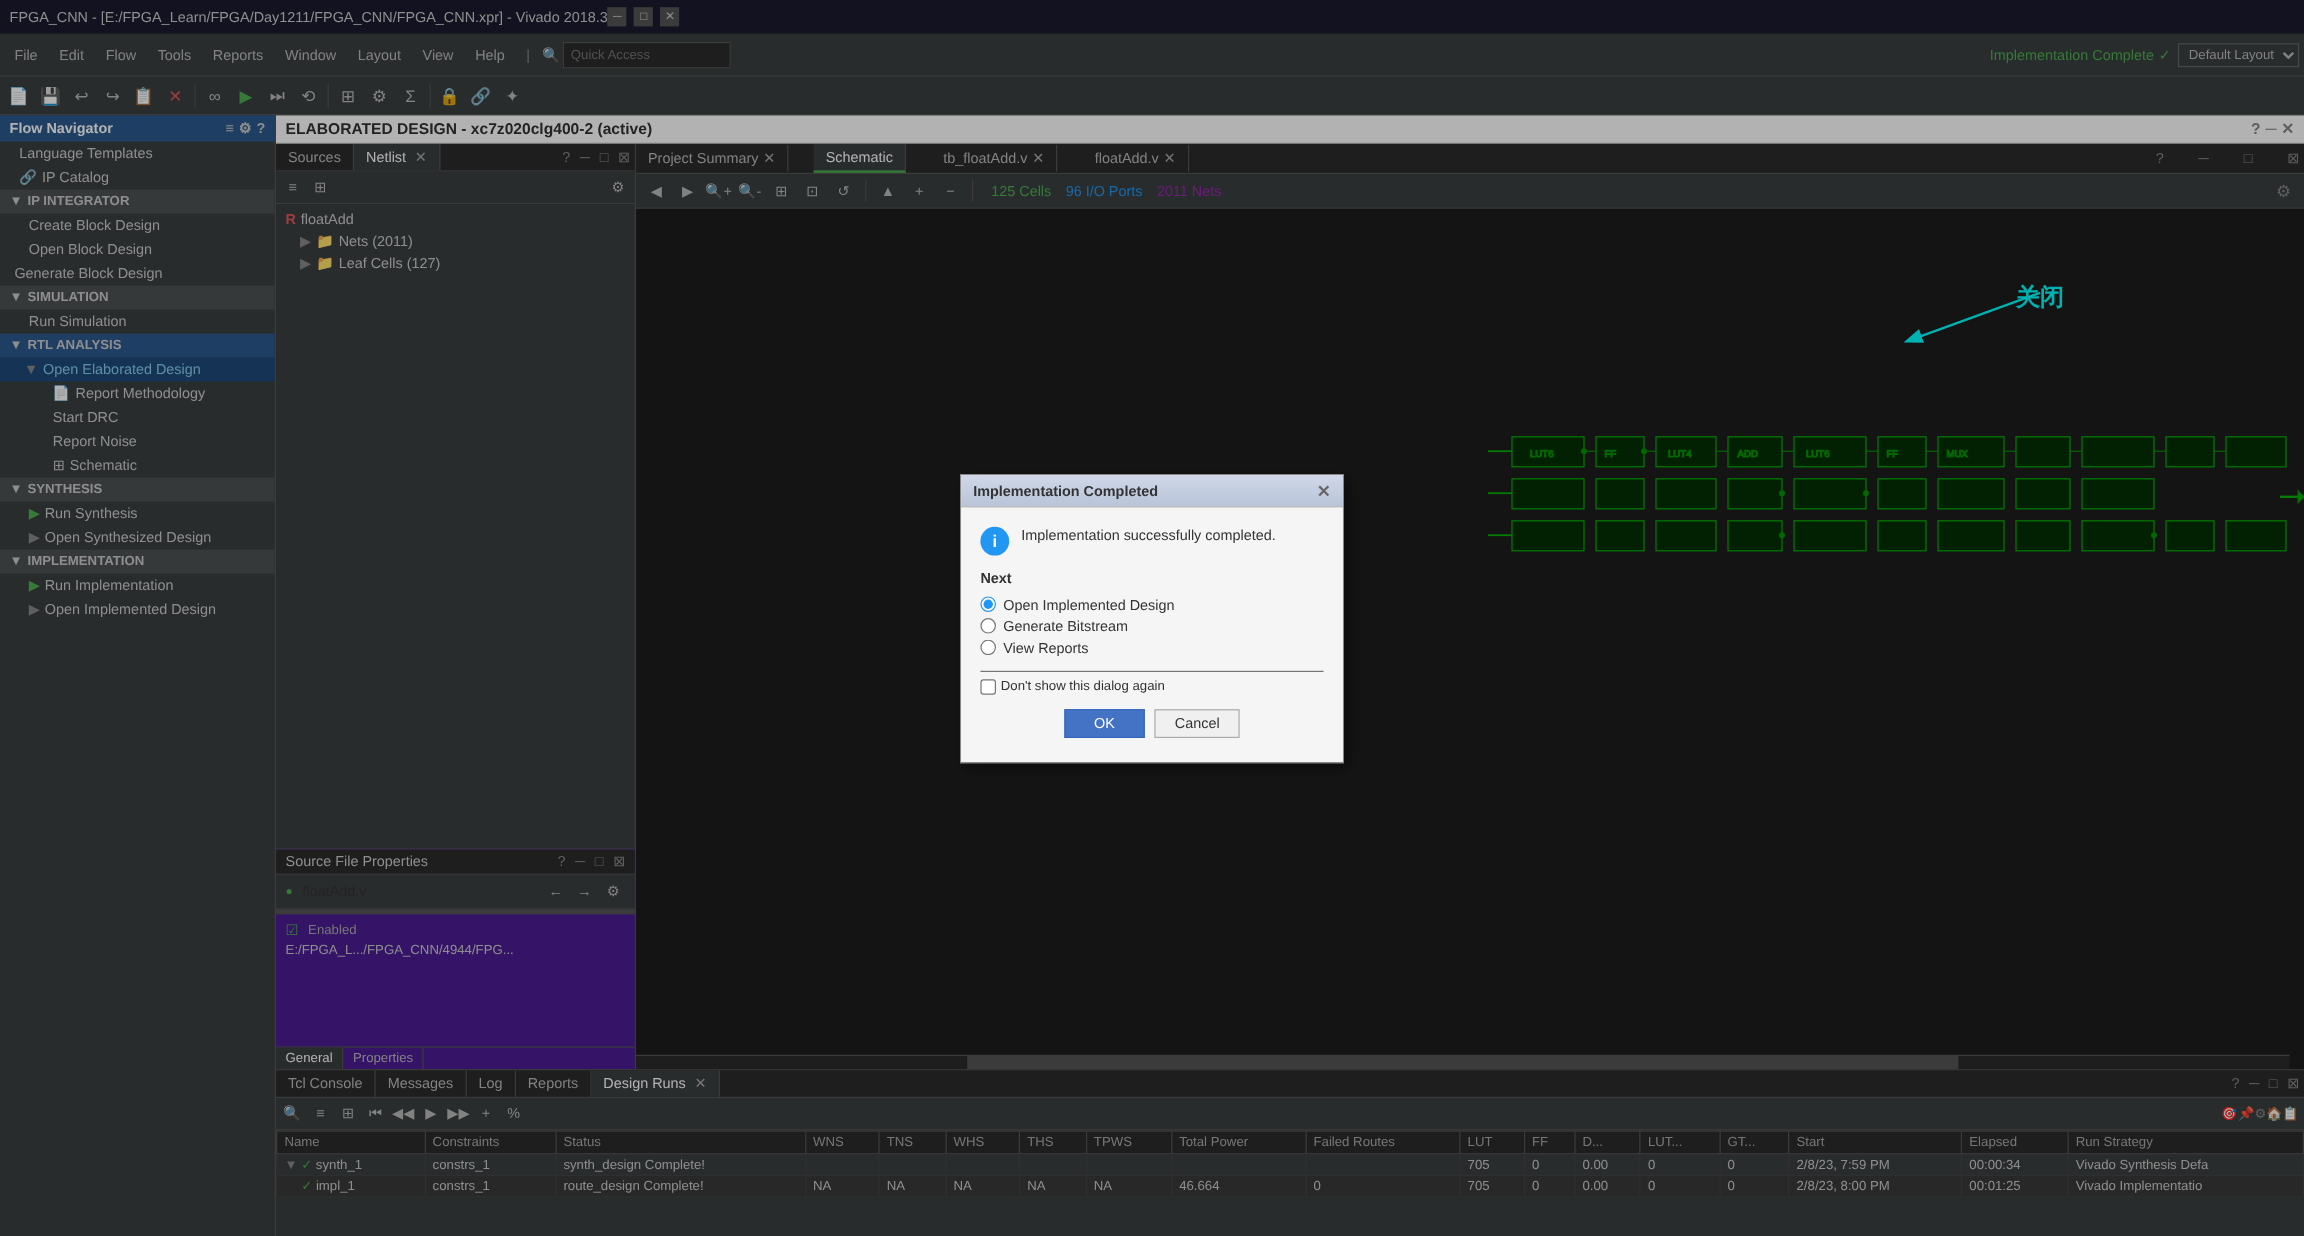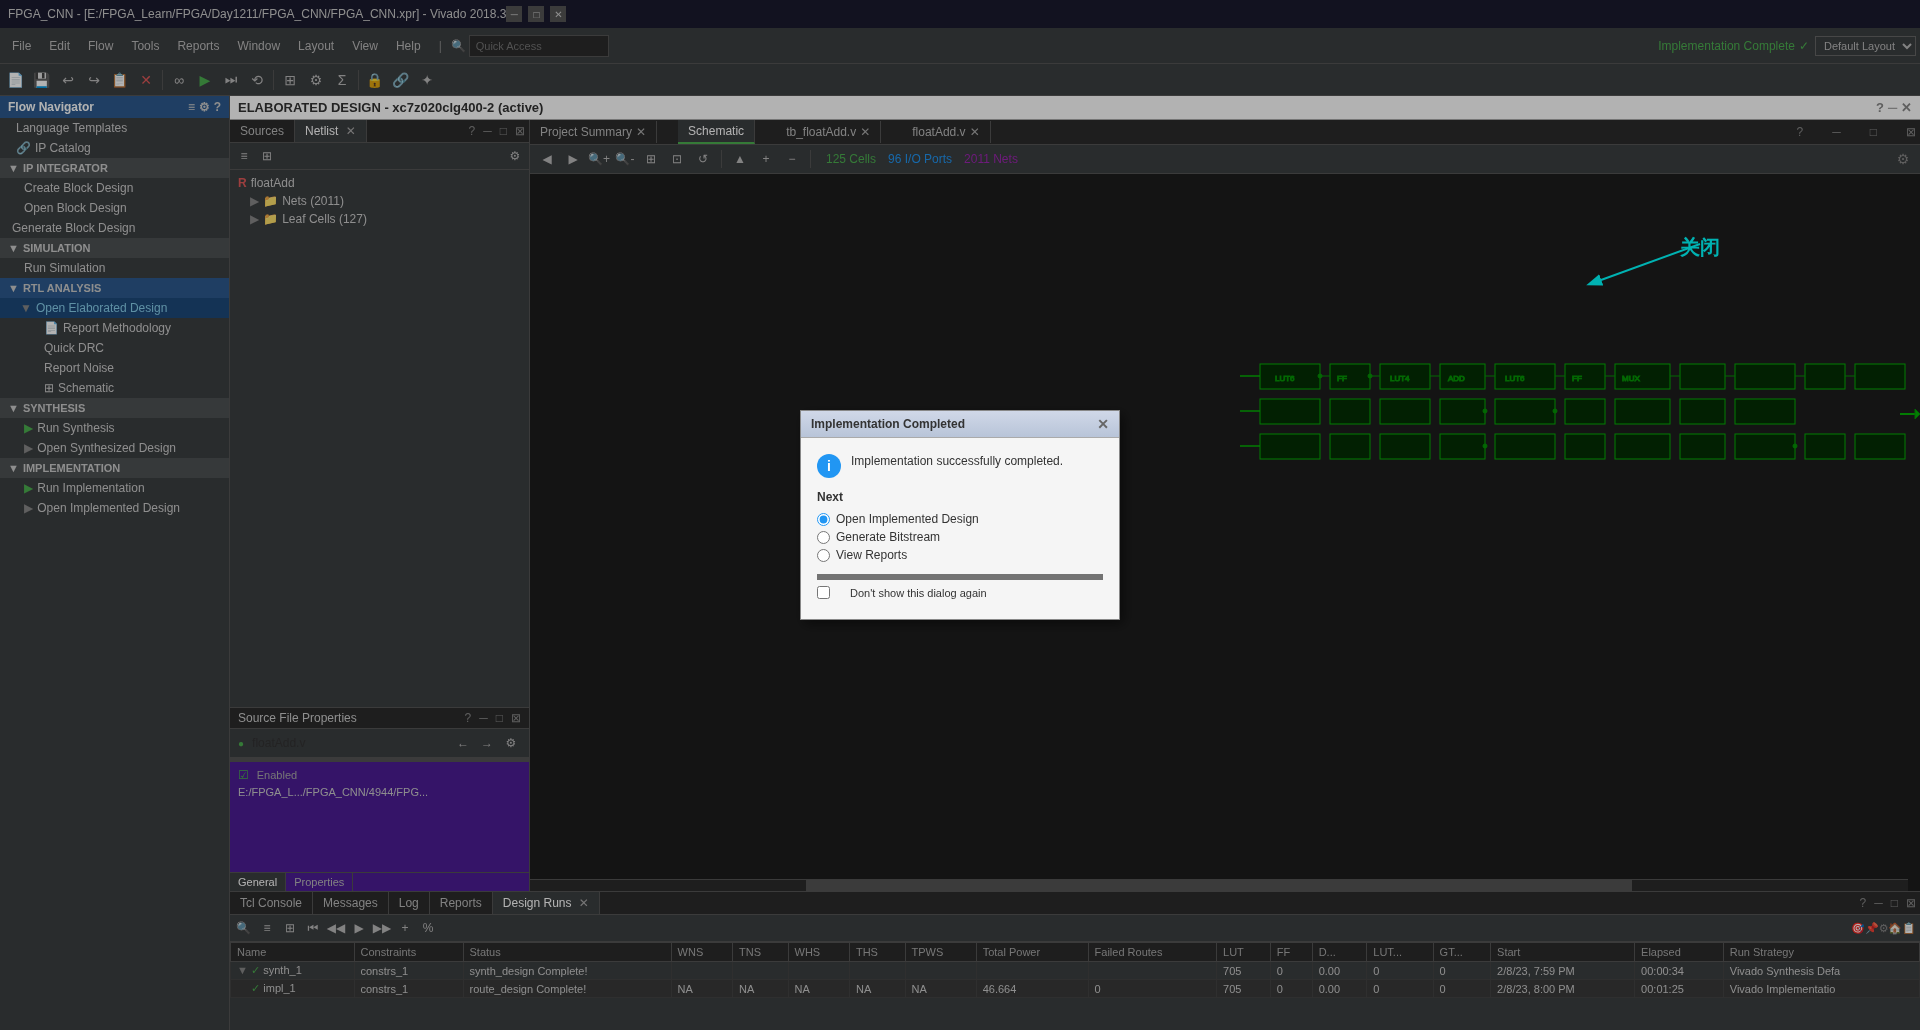--- a/index.html
+++ b/index.html
@@ -106,21 +106,21 @@
     #modal-close { cursor: pointer; color: #666; font-size: 14px; }
     #modal-body { padding: 16px; background: #f5f5f5; }
     .modal-info { display: flex; gap: 10px; align-items: flex-start; margin-bottom: 12px; }
     .modal-info-icon { width: 24px; height: 24px; background: #2196F3; border-radius: 50%; color: white; display: flex; align-items: center; justify-content: center; font-weight: bold; font-size: 14px; flex-shrink: 0; }
     .modal-info-text { color: #333; font-size: 12px; }
     .modal-next { margin-bottom: 10px; }
     .modal-next-label { font-weight: bold; color: #333; margin-bottom: 6px; }
     .radio-option { display: flex; align-items: center; gap: 6px; padding: 2px 0; }
     .radio-option input[type="radio"] { accent-color: #2196F3; }
     .radio-option label { color: #333; cursor: pointer; }
-    .checkbox-option { display: flex; align-items: center; gap: 20px; padding: 6px 0 4px; border-top: 6px solid #737373; }
+    .checkbox-option { display: flex; align-items: center; gap: 4px; padding: 6px 0 4px; border-top: 1px solid #737373; }
     .checkbox-option input[type="checkbox"] { }
     .checkbox-option label { color: #333; cursor: pointer; font-size: 11px; }
     .modal-footer { display: flex; justify-content: center; gap: 8px; padding: 8px 0 4px; }
     .btn-ok { background: #4472c4; color: white; border: 1px solid #3366bb; padding: 4px 24px; cursor: pointer; font-size: 12px; }
     .btn-cancel { background: #f0f0f0; color: #333; border: 1px solid #aaa; padding: 4px 16px; cursor: pointer; font-size: 12px; }
 
     
     ::-webkit-scrollbar { width: 8px; height: 8px; }
     ::-webkit-scrollbar-track { background: #2b2b2b; }
     ::-webkit-scrollbar-thumb { background: #555; }
@@ -235,21 +235,21 @@
       </div>
       <div class="nav-item highlighted" style="padding-left:20px;">
         <span style="color:#888;">▼</span>
         <span>Open Elaborated Design</span>
       </div>
       <div class="nav-item" style="padding-left:44px;">
         <span style="color:#aaa;">📄</span>
         <span>Report Methodology</span>
       </div>
       <div class="nav-item" style="padding-left:44px;">
-        <span>Quick DRC</span>
+        <span>Start DRC</span>
       </div>
       <div class="nav-item" style="padding-left:44px;">
         <span>Report Noise</span>
       </div>
       <div class="nav-item" style="padding-left:44px;">
         <span>⊞</span>
         <span>Schematic</span>
       </div>
 
       <div class="nav-section-header">
@@ -658,15 +658,19 @@
         </div>
         <div class="radio-option">
           <input type="radio" name="next-action" id="opt-view-reports" style="">
           <label for="opt-view-reports">View Reports</label>
         </div>
       </div>
       <div class="checkbox-option">
         <input type="checkbox" id="dont-show-again" style="">
         <label for="dont-show-again">Don't show this dialog again</label>
       </div>
+      <div class="modal-footer">
+        <button class="btn-ok">OK</button>
+        <button class="btn-cancel">Cancel</button>
+      </div>
     </div>
   </div>
 </div>
 
 </body></html>

